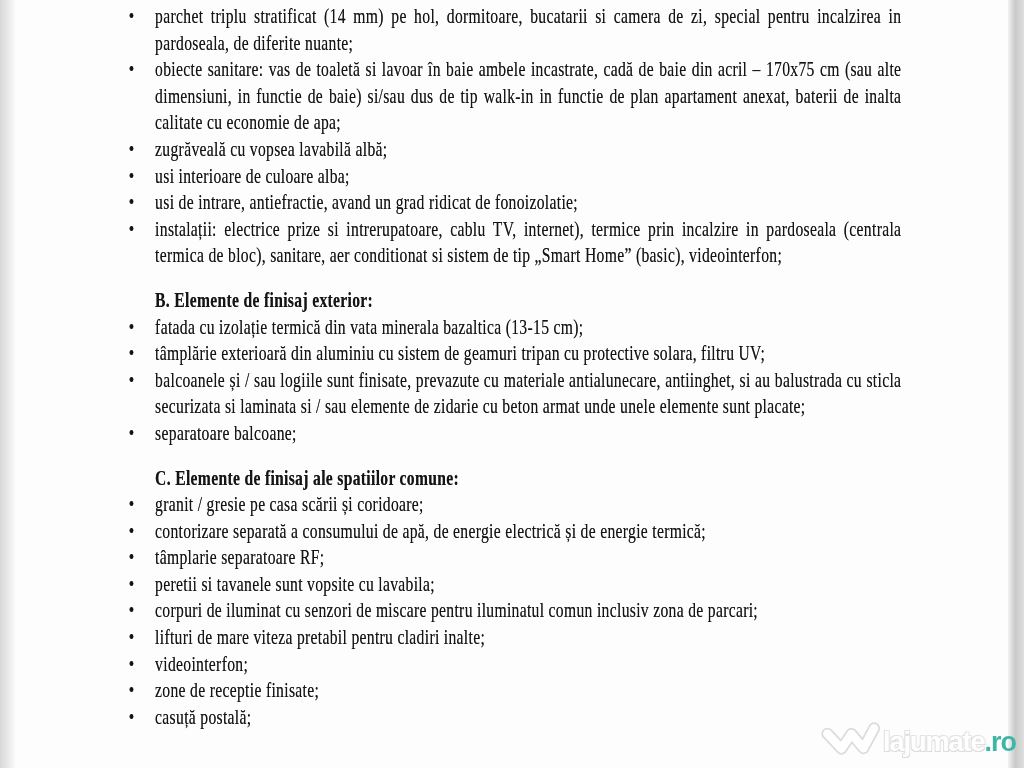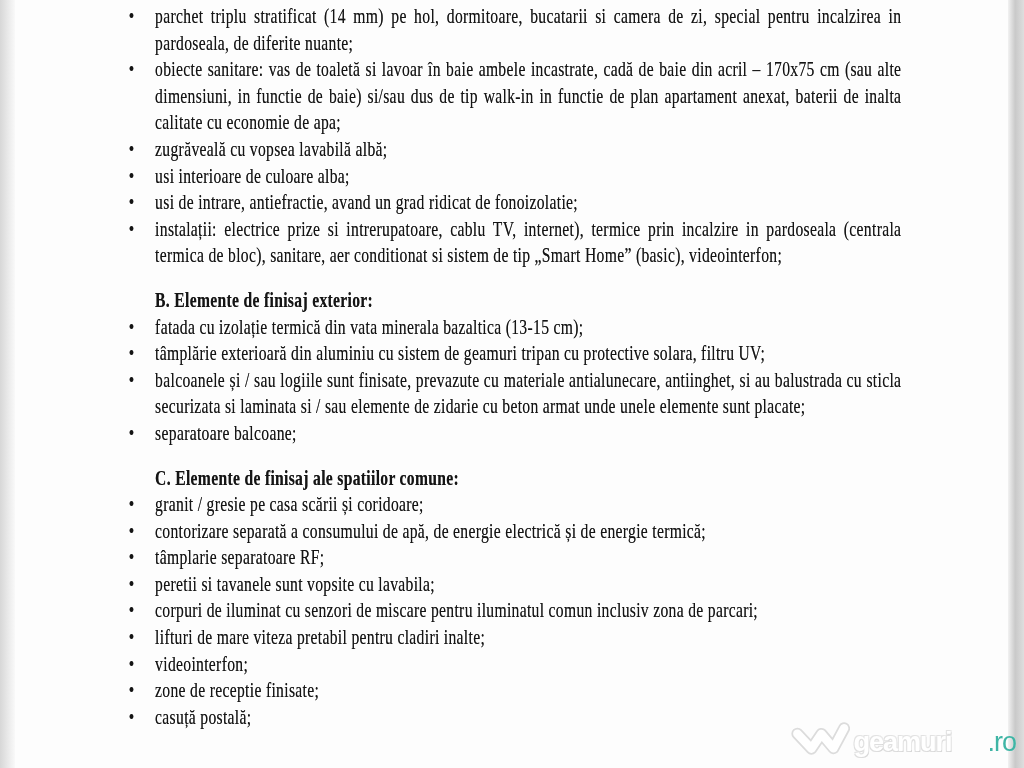--- a/index.html
+++ b/index.html
@@ -59,24 +59,23 @@
     font-family: "Liberation Sans", "DejaVu Sans", sans-serif;
   }
   .wm-logo { margin-right: 2px; transform: rotate(-4deg); }
   .wm-brand {
     font-size: 27px; font-weight: bold; letter-spacing: -1px;
     color: #ffffff;
     text-shadow: -1px -1px 0 #e2e2e2, 1px -1px 0 #e9e9e9,
                  -1px 1px 0 #dedede, 1px 1px 0 #d8d8d8;
   }
   .wm-tld {
-    font-size: 27px; font-weight: normal; letter-spacing: -1px;
+    font-size: 27px; font-weight: bold; letter-spacing: -1px;
     color: #3fb5a5;
     text-shadow: 0 0 1px rgba(255,255,255,0.6);
-    margin-left: 36px;
   }
 </style>
 </head>
 <body>
 
 <div class="scan-page">
   <div class="edge-left"></div>
   <div class="edge-right"></div>
 
   <div class="doc">
@@ -169,16 +168,16 @@
         <span>casuță postală;</span>
       </li>
     </ul>
   </div>
 
   <div class="watermark">
     <svg class="wm-logo" width="60" height="46" viewBox="0 0 60 46">
       <polyline points="7,13 20,29 31,15 42,30 54,11" fill="none" stroke="#dcdcdc" stroke-width="12" stroke-linecap="round" stroke-linejoin="round"></polyline>
       <polyline points="7,13 20,29 31,15 42,30 54,11" fill="none" stroke="#ffffff" stroke-width="8.5" stroke-linecap="round" stroke-linejoin="round"></polyline>
     </svg>
-    <span class="wm-brand">geamuri</span>
+    <span class="wm-brand">lajumate</span>
     <span class="wm-tld">.ro</span>
   </div>
 </div>
 
 </body></html>

